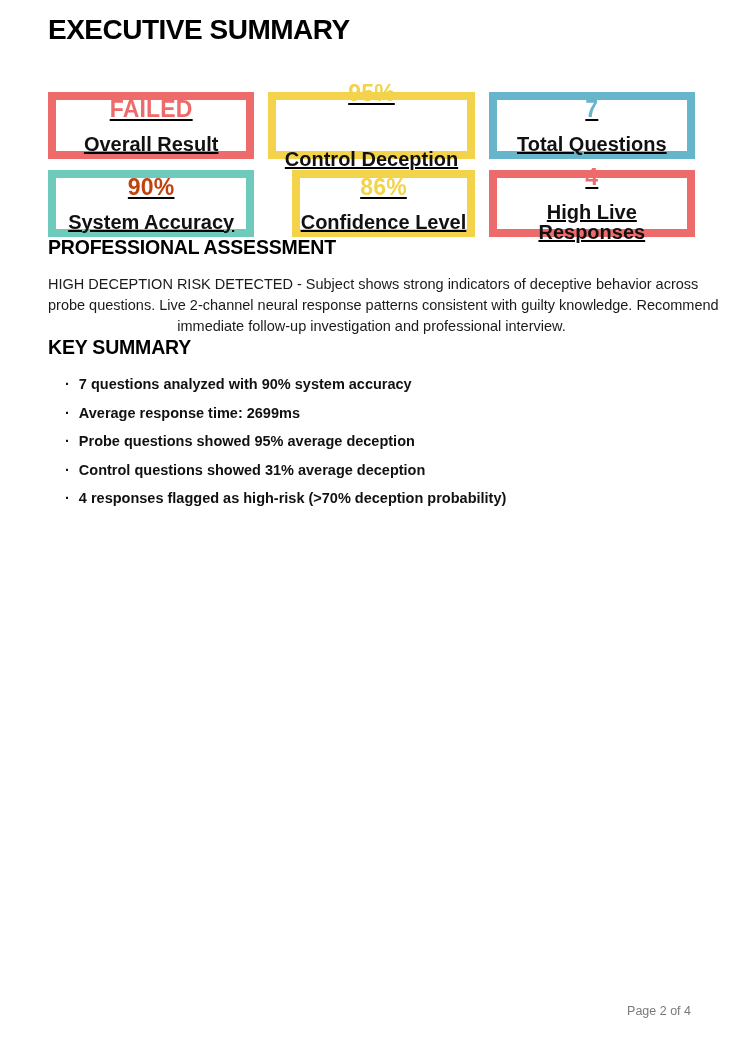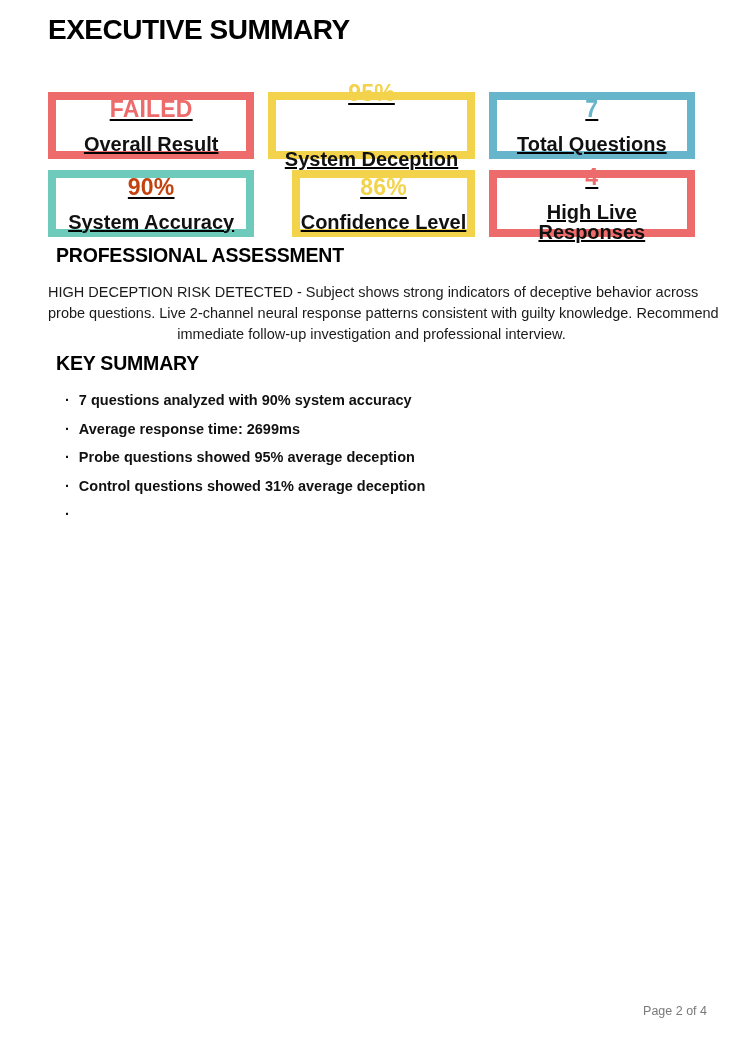--- a/index.html
+++ b/index.html
@@ -34,21 +34,21 @@
     background:#fff;
     display:flex; flex-direction:column;
     align-items:center; justify-content:center;
     gap:13px;
     text-align:center;
     text-decoration:underline;
   }
   .card-value { font-size:23px; font-weight:bold; line-height:1; letter-spacing:0.2px; }
   .card-label { font-size:20px; font-weight:bold; line-height:1; color:#111; }
   h2.section-heading {
-    margin:8px; font-size:19.5px; line-height:20px;
+    margin:0; font-size:19.5px; line-height:20px;
     font-weight:bold; letter-spacing:-0.2px; color:#000;
   }
   .assessment-heading { margin-top:56px; }
   .assessment-body {
     margin-top:17px;
     font-size:14.5px; line-height:21px;
     color:#1a1a1a; font-weight:normal;
   }
   .assessment-body > div { white-space:nowrap;text-align:center; }
   .findings-heading { margin-top:37px; }
@@ -62,41 +62,41 @@
     align-items:flex-start;
     gap:9px;
     font-size:14.5px; line-height:20.5px;
     font-weight:bold; color:#111;
     margin-bottom:8px;
     white-space:nowrap;
   }
   .bullet-dot { font-weight:bold; }
   .page-footer {
     position:absolute;
-    top:1004px; right:36px;
+    top:1004px; right:52px;
     font-size:12.5px; line-height:14px;
     color:#7a7a7a;
   }
 </style>
 </head>
 <body>
 
 <div class="page">
 
   <h1 class="doc-title">EXECUTIVE SUMMARY</h1>
 
   <div class="cards">
   <div class="card" style="border-color: rgb(238, 107, 107);">
     <div class="card-value" style="color: rgb(238, 107, 107);">FAILED</div>
     <div class="card-label">Overall Result</div>
   </div>
 
   <div class="card" style="border-color: rgb(243, 210, 76); gap: 44px;">
     <div class="card-value" style="color: rgb(243, 210, 76);">95%</div>
-    <div class="card-label">System Deception</div>
+    <div class="card-label">Control Deception</div>
   </div>
 
   <div class="card" style="border-color: rgb(103, 181, 203);">
     <div class="card-value" style="color: rgb(103, 181, 203);">7</div>
     <div class="card-label">Total Questions</div>
   </div>
 
   <div class="card" style="border-color: rgb(110, 202, 187);">
     <div class="card-value" style="color: #c2410c;">90%</div>
     <div class="card-label">System Accuracy</div>
@@ -139,17 +139,18 @@
     <span>Probe questions showed 95% average deception</span>
   </li>
 
   <li>
     <span class="bullet-dot">·</span>
     <span>Control questions showed 31% average deception</span>
   </li>
 
   <li>
     <span class="bullet-dot">·</span>
+    <span>4 responses flagged as high-risk (&gt;70% deception probability)</span>
   </li>
 </ul>
 
   <div class="page-footer">Page 2 of 4</div>
 </div>
 
 </body></html>

